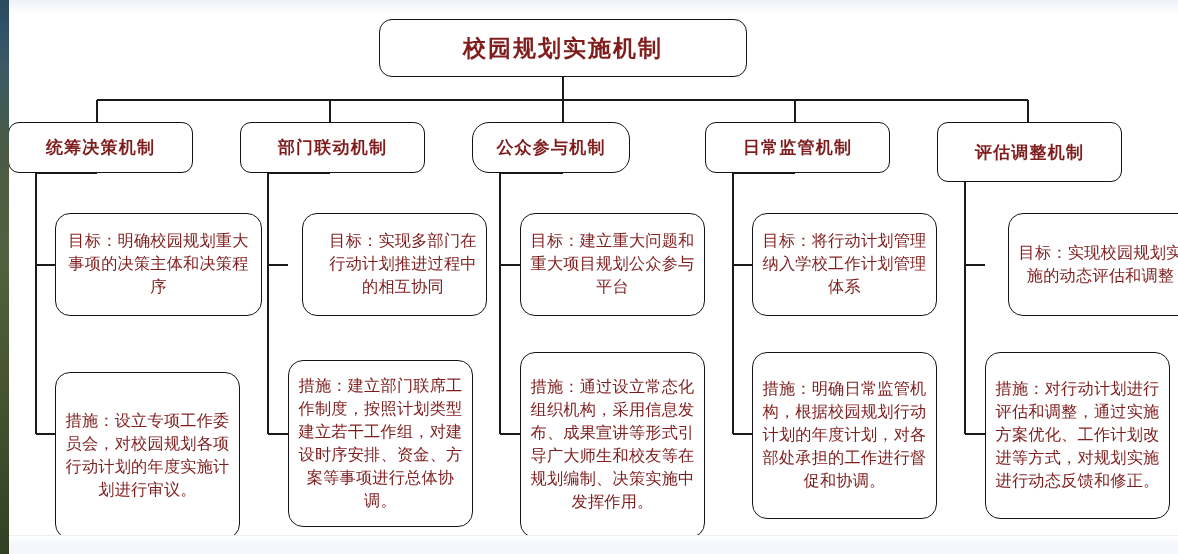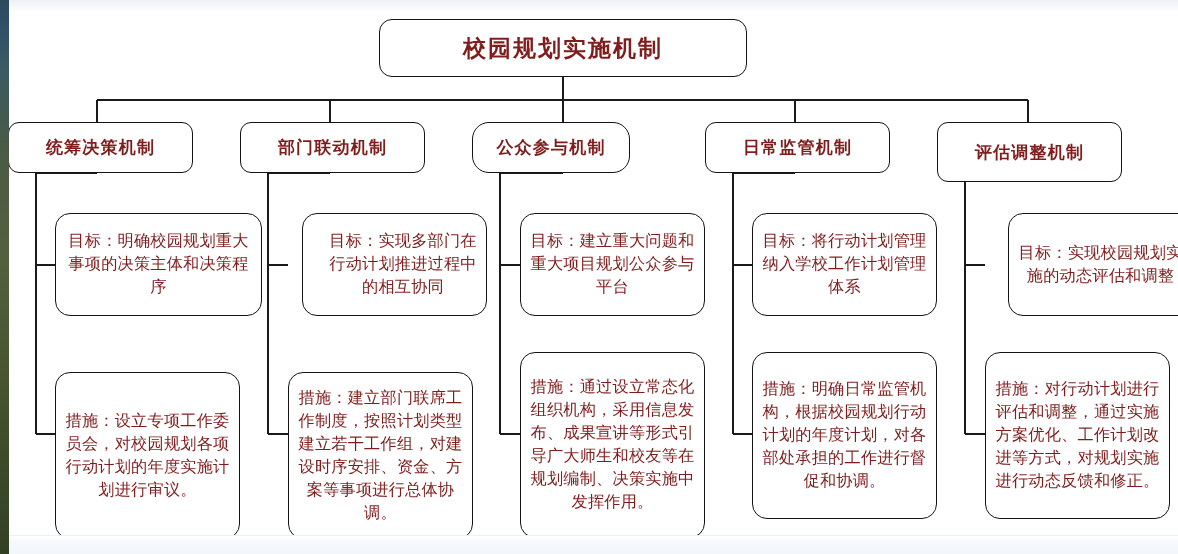--- a/index.html
+++ b/index.html
@@ -179,21 +179,21 @@
   <div class="node node-leaf" style="left:752px; top:213px; width:185px; height:103px;">
     <span class="txt">目标：将行动计划管理纳入学校工作计划管理体系</span>
   </div>
   <div class="node node-leaf" style="left:985px; top:213px; width:185px; height:103px;margin-left:23px;">
     <span class="txt">目标：实现校园规划实施的动态评估和调整</span>
   </div>
 
   <div class="node node-leaf" style="left:55px; top:352px; width:185px; height:167px;margin-top:20px;">
     <span class="txt">措施：设立专项工作委员会，对校园规划各项行动计划的年度实施计划进行审议。</span>
   </div>
-  <div class="node node-leaf" style="left:288px; top:372px; width:185px; height:167px;">
+  <div class="node node-leaf" style="left:288px; top:360px; width:185px; height:167px;">
     <span class="txt">措施：建立部门联席工作制度，按照计划类型建立若干工作组，对建设时序安排、资金、方案等事项进行总体协调。</span>
   </div>
   <div class="node node-leaf" style="left:520px; top:352px; width:185px; height:186px;">
     <span class="txt">措施：通过设立常态化组织机构，采用信息发布、成果宣讲等形式引导广大师生和校友等在规划编制、决策实施中发挥作用。</span>
   </div>
   <div class="node node-leaf" style="left:985px; top:352px; width:185px; height:167px;">
     <span class="txt">措施：对行动计划进行评估和调整，通过实施方案优化、工作计划改进等方式，对规划实施进行动态反馈和修正。</span>
   </div>
   <div class="node node-leaf" style="left:752px; top:352px; width:185px; height:167px;">
     <span class="txt">措施：明确日常监管机构，根据校园规划行动计划的年度计划，对各部处承担的工作进行督促和协调。</span>

